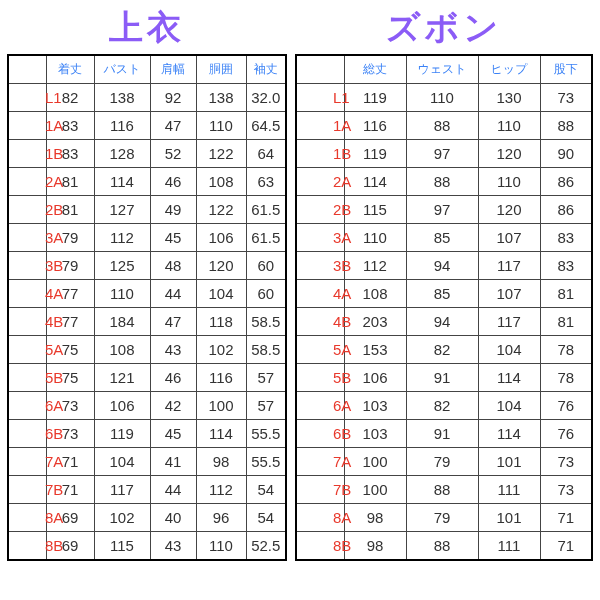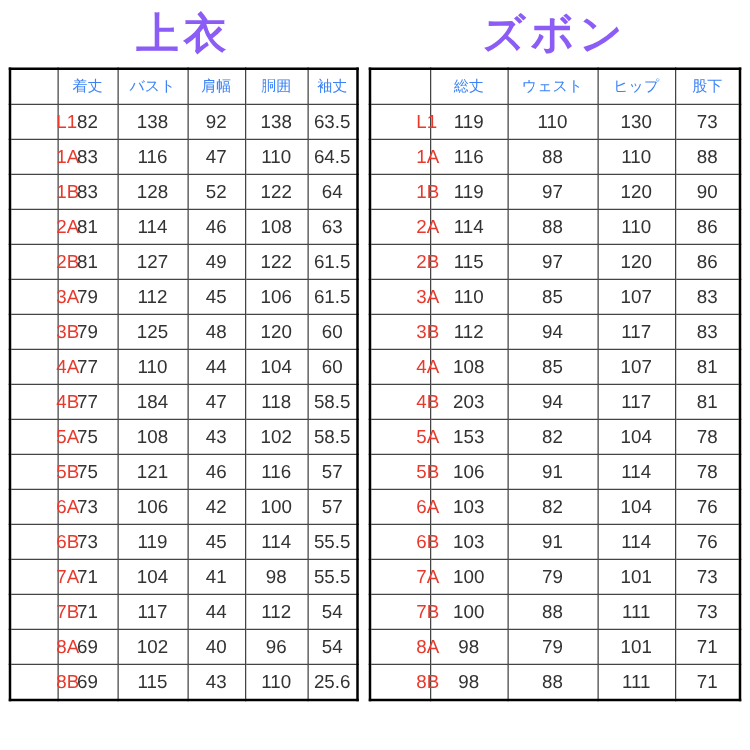--- a/index.html
+++ b/index.html
@@ -117,21 +117,21 @@
             <th>袖丈</th>
           </tr>
         </thead>
         <tbody>
           <tr>
             <td class="rowhead">L1</td>
             <td>82</td>
             <td>138</td>
             <td>92</td>
             <td>138</td>
-            <td>63.5</td>
+            <td>32.0</td>
           </tr>
           <tr>
             <td class="rowhead">1A</td>
             <td>83</td>
             <td>116</td>
             <td>47</td>
             <td>110</td>
             <td>64.5</td>
           </tr>
           <tr>
@@ -245,21 +245,21 @@
             <td>40</td>
             <td>96</td>
             <td>54</td>
           </tr>
           <tr>
             <td class="rowhead">8B</td>
             <td>69</td>
             <td>115</td>
             <td>43</td>
             <td>110</td>
-            <td>25.6</td>
+            <td>52.5</td>
           </tr>
         </tbody>
       </table>
     </div>
 
     <div class="col col-right">
       <div class="title">ズボン</div>
       <table class="size-table t-right">
         <colgroup>
           <col class="c0">

